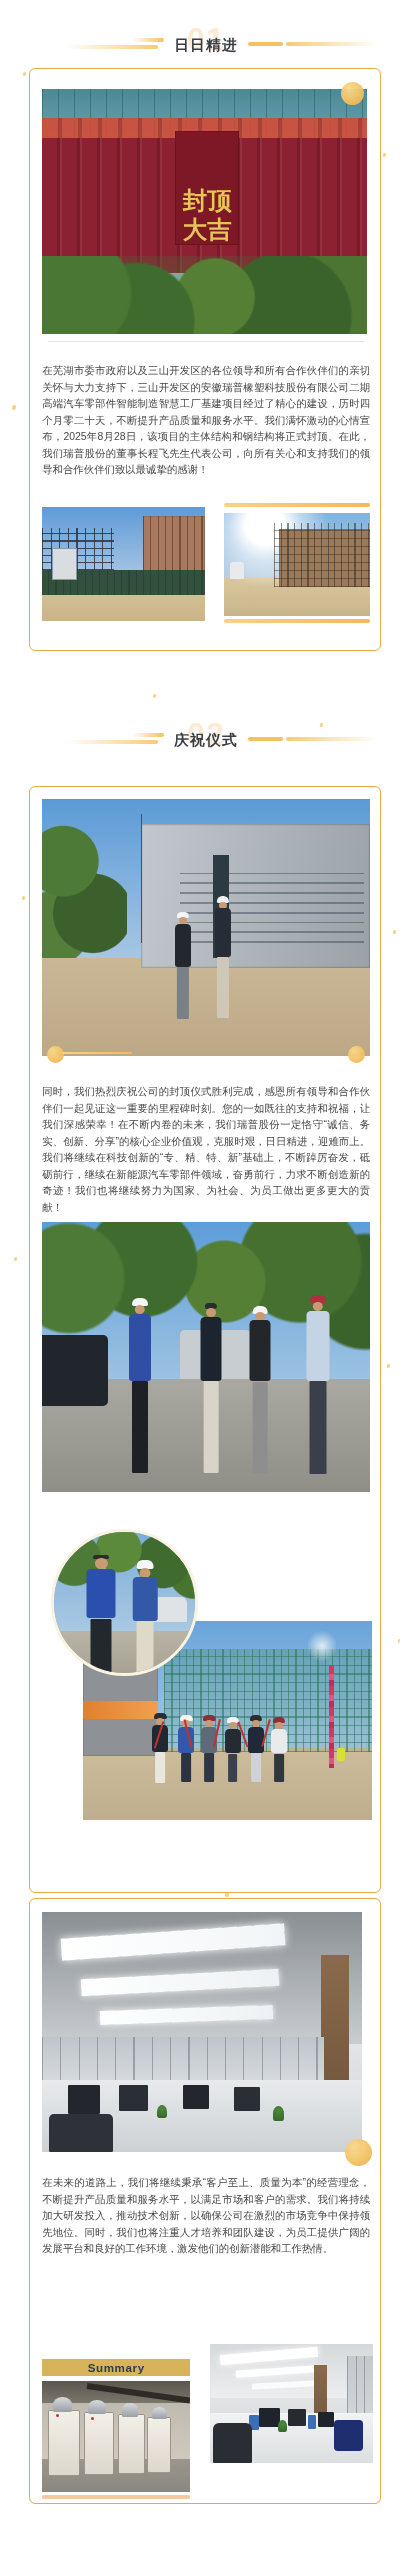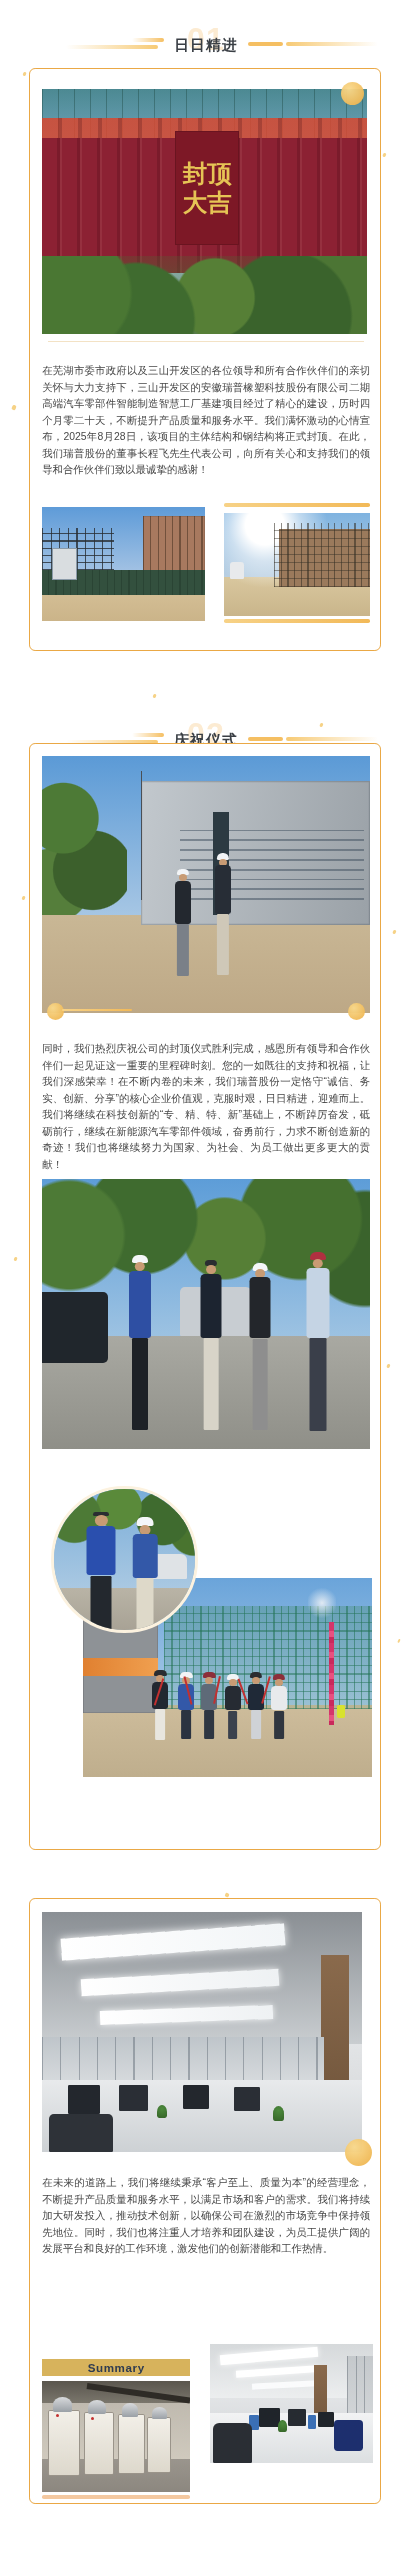--- a/index.html
+++ b/index.html
@@ -31,21 +31,21 @@
   
   .pr{position:absolute;}
   .pr i{position:absolute;left:50%;transform:translateX(-50%);display:block;}
   .pr .hm{top:0;width:12.2px;height:6.7px;border-radius:6.1px 6.1px 1.8px 1.8px;}
   .pr .hd{top:5.5px;width:8px;height:7.3px;border-radius:50%;background:#c89b74;}
   .pr .to{top:12.2px;width:16px;border-radius:4.3px 4.3px 2.4px 2.4px;}
   .pr .lg{border-radius:1.2px;}
   .summary-badge{position:absolute;display:flex;align-items:center;justify-content:center;
                  background:#d7b35c;color:#2e3b50;font-weight:bold;font-size:11.6px;letter-spacing:0.6px;}
   .divider{position:absolute;height:1.2px;background:#f3e2c5;}
-  .banner-center{position:absolute;display:flex;align-items:center;justify-content:center;
+  .banner-center{position:absolute;display:flex;align-items:flex-end;justify-content:center;
                  background:#7d1826;border:1.2px solid #6a1420;}
   .banner-center span{width:2em;font-size:24.5px;line-height:1.2;font-weight:bold;color:#e6c455;
                       word-break:break-all;text-align:center;}
 </style>
 </head>
 <body>
 
 <div id="page">
 
   <i class="sp" style="left:23px;top:72px;width:3.1px;height:4.3px;"></i>
@@ -129,21 +129,21 @@
 
   <div class="sec-head" style="top:717px;">
     <div class="sec-num">02</div>
     <div class="hl hl-l1"></div>
     <div class="hl hl-l2"></div>
     <div class="sec-title">庆祝仪式</div>
     <div class="hl hl-r1"></div>
     <div class="hl hl-r2"></div>
   </div>
 
-  <section class="card" style="top:743px;height:1105px;text-decoration:underline;">
+  <section class="card" style="top:786px;height:1105px;text-decoration:underline;">
 
     <div class="photo" style="left:12.2px;top:11.6px;width:328px;height:257px;">
       <div class="fig" style="inset:0;background:linear-gradient(#5b9ad6,#a6c6e4 62%,#c9b795 62%,#bda886);"></div>
       <div class="fig" style="right:0;top:10%;width:70%;height:56%;background:linear-gradient(100deg,#c2c8cd,#9aa1a7);
            box-shadow:inset 0 0 0 1.2px rgba(60,70,80,.25);"></div>
       <div class="fig" style="right:2%;top:26%;width:56%;height:30%;
            background:repeating-linear-gradient(0deg,rgba(70,85,100,.55) 0 1.8px,transparent 1.8px 9.8px);"></div>
       <div class="fig" style="left:52%;top:22%;width:5%;height:40%;background:#2c3a42;"></div>
       <div class="fig" style="left:-4%;top:4%;width:30%;height:58%;
            background:radial-gradient(circle at 35% 35%,#4d7a36 0 30%,transparent 31%),radial-gradient(circle at 65% 70%,#3c602c 0 32%,transparent 33%),radial-gradient(circle at 25% 80%,#557e3b 0 26%,transparent 27%);"></div>

